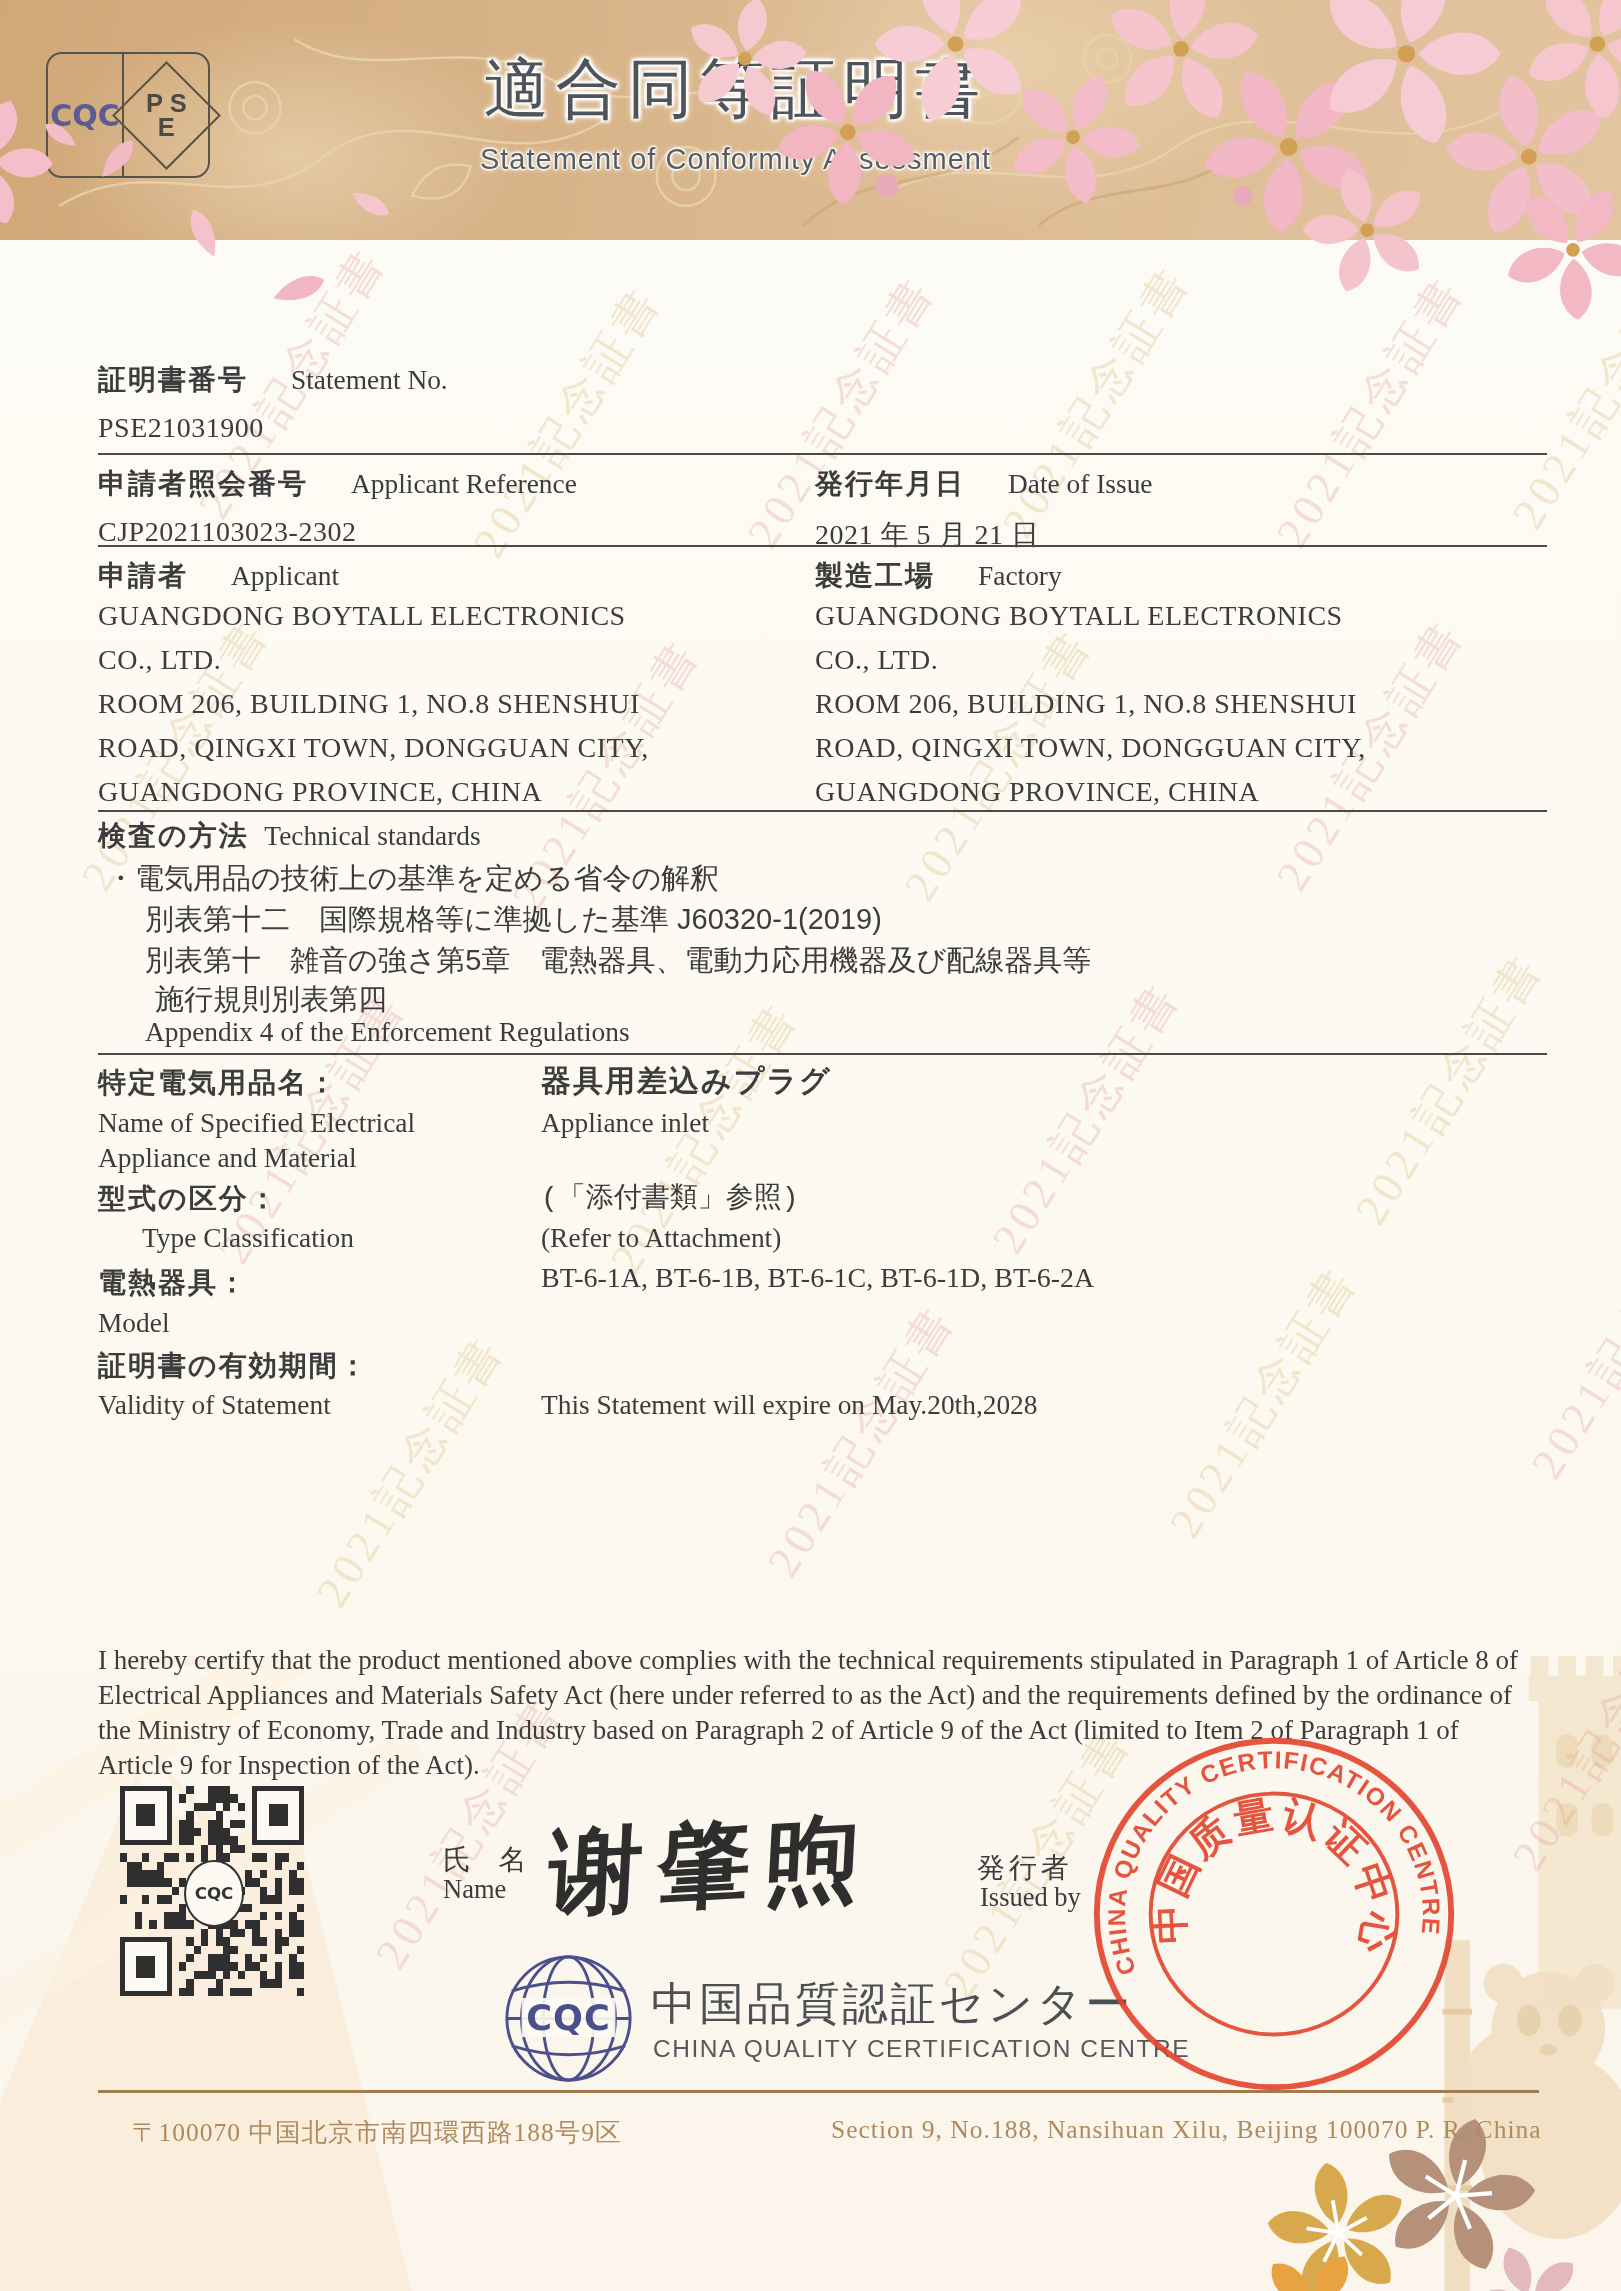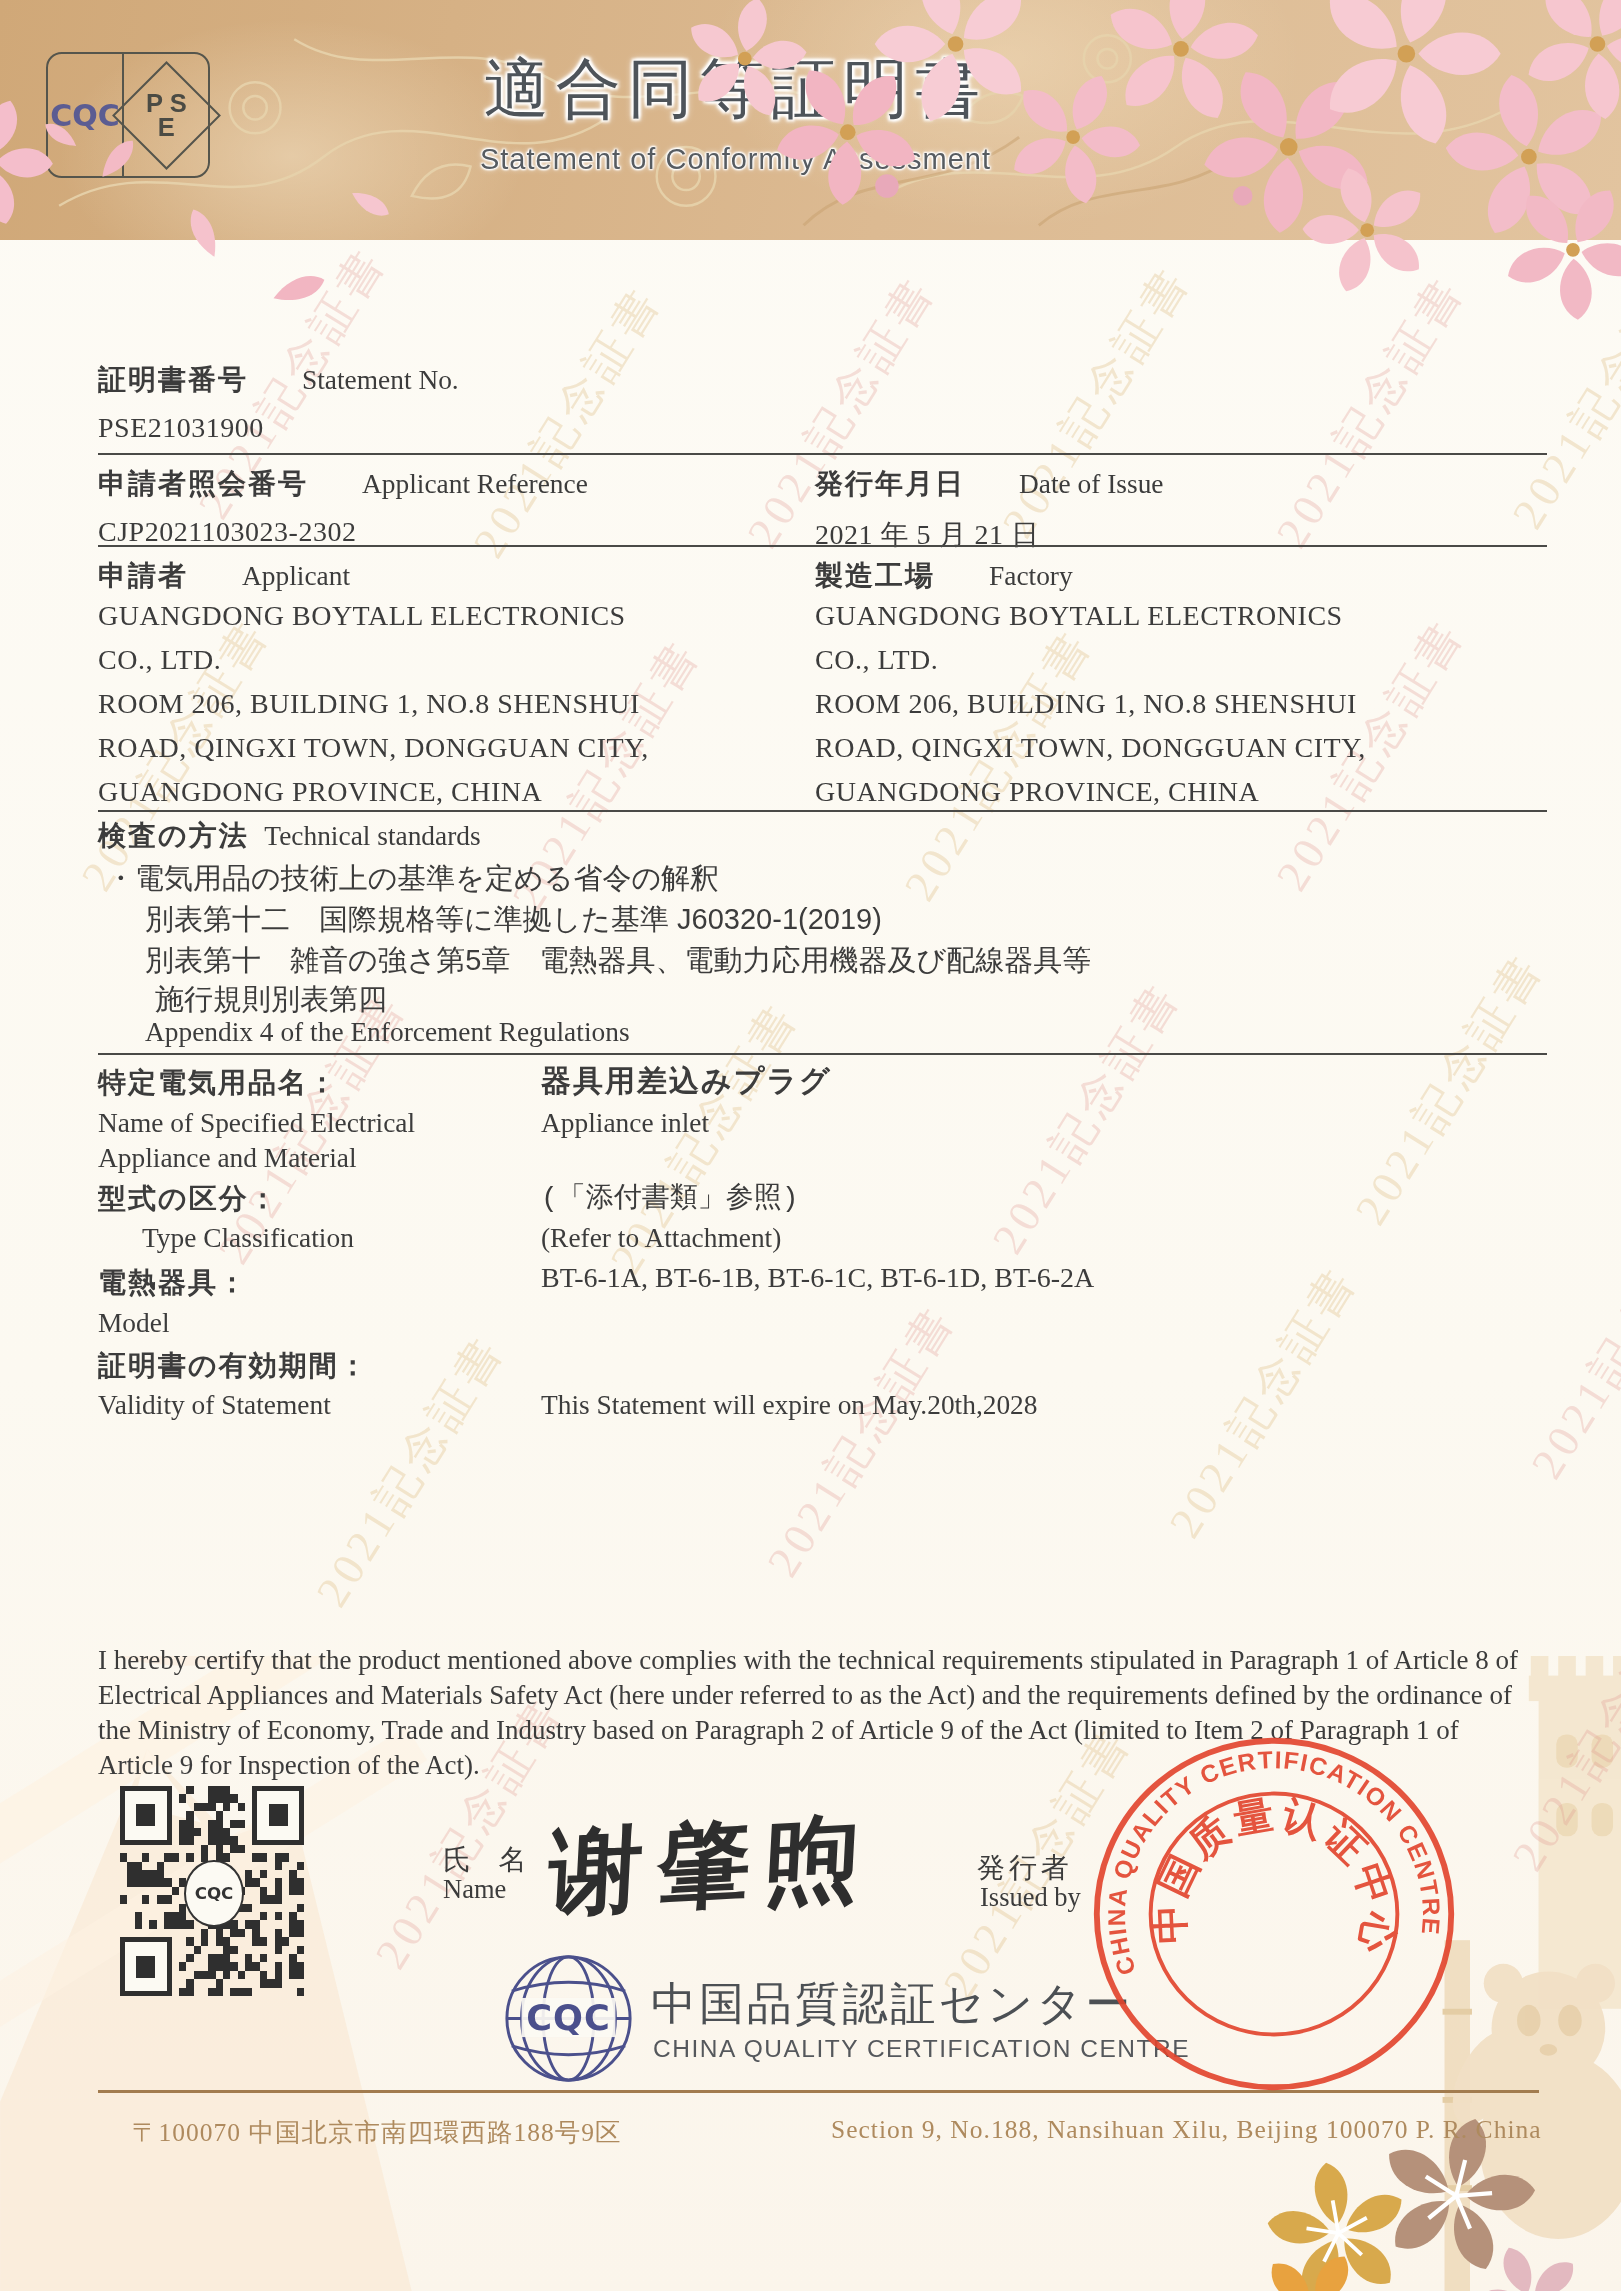--- a/index.html
+++ b/index.html
@@ -2,21 +2,21 @@
 <html><head>
 <meta charset="utf-8">
 <style>
   html,body{margin:0;padding:0;background:#888;}
   .page{position:relative;width:1621px;height:2292px;margin:0 auto;overflow:hidden;
         background:linear-gradient(180deg,#fdfbf5 0%,#fcf9f1 60%,#fbf5eb 100%);
         font-family:"Liberation Serif","DejaVu Serif",serif;color:#3c3c3c;}
   .abs{position:absolute;}
   .jp{font-family:"Liberation Sans","DejaVu Sans",sans-serif;color:#3c3c3c;}
   .en{font-family:"Liberation Serif","DejaVu Serif",serif;color:#3c3c3c;}
-  .row{display:flex;align-items:baseline;gap:54px;}
+  .row{display:flex;align-items:baseline;gap:43px;}
   .lbl-jp{font-size:28px;font-weight:600;letter-spacing:2px;}
   .lbl-en{font-size:27.4px;}
   .val{font-size:28px;letter-spacing:0.5px;}
   .nowrap{white-space:nowrap;}
   .rule{position:absolute;left:98px;width:1449px;height:2px;background:#4a4a47;}
   
   .header{position:absolute;left:0;top:0;width:1621px;height:240px;
     background:
       radial-gradient(ellipse 333px 196px at 18% 65%, rgba(255,245,222,.40), transparent 70%),
       radial-gradient(ellipse 412px 235px at 62% 25%, rgba(255,243,214,.34), transparent 72%),

